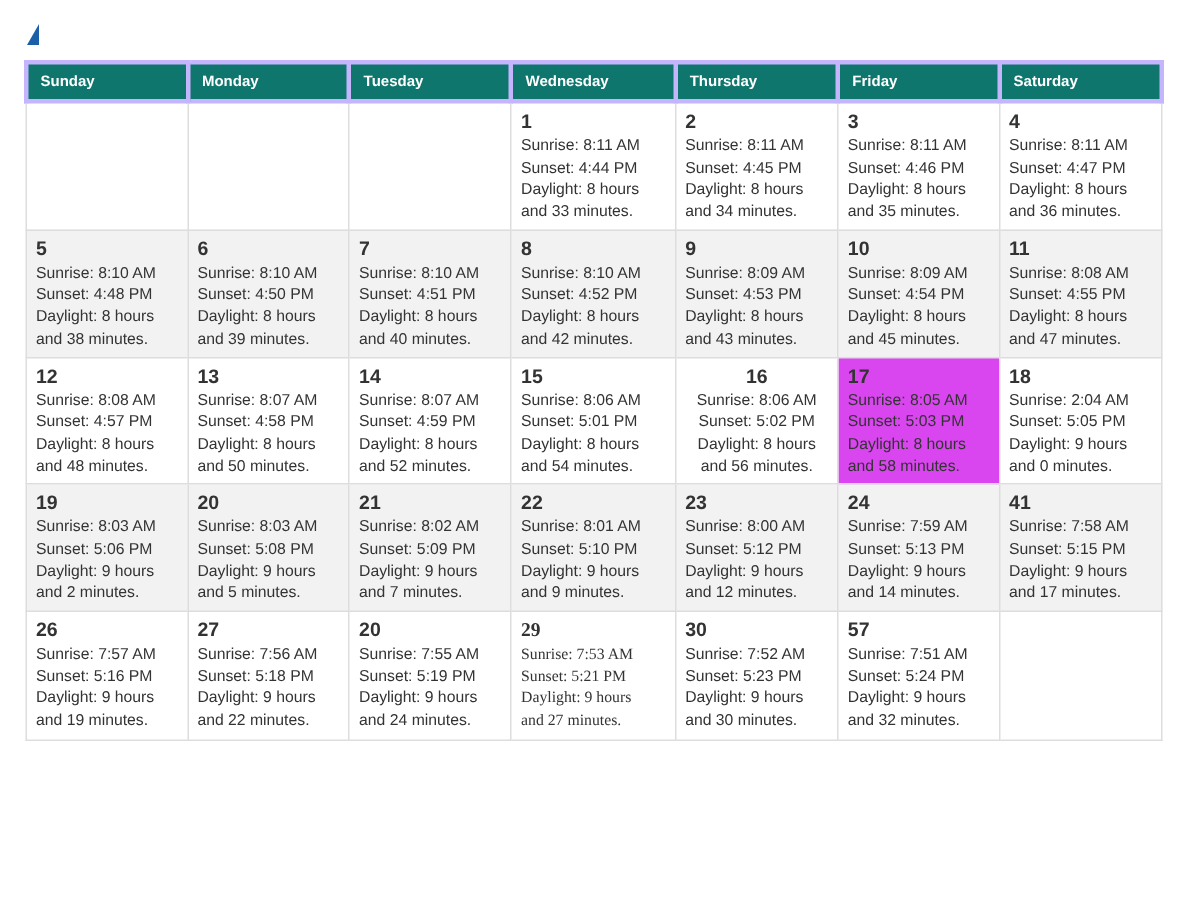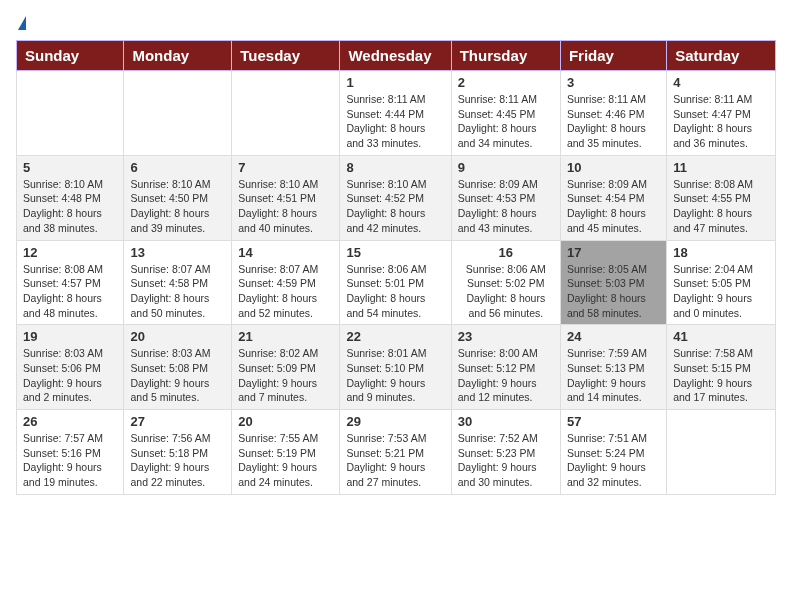--- a/index.html
+++ b/index.html
@@ -58,27 +58,27 @@
     .location-title {
       font-size: 15px;
       color: #444;
     }
     .calendar-table {
       width: 100%;
       border-collapse: collapse;
       border: 1px solid #ccc;
     }
     .calendar-table th {
-      background-color: #7f1d1d;
+      background-color: #0f766e;
       color: #fff;
       text-align: left;
       padding: 6px 8px;
-      font-size: 15px;
+      font-size: 10px;
       font-weight: bold;
-      border: 1px solid #c4b5fd;
+      border: 3px solid #c4b5fd;
     }
     .calendar-table td {
       vertical-align: top;
       padding: 4px 6px;
       font-size: 11px;
       color: #333;
       border: 1px solid #ddd;
       width: 113px;
       min-height: 80px;
       background: #fff;
@@ -247,21 +247,21 @@
 Daylight: 8 hours
 and 54 minutes.</div>
         </td>
         <td style="background-color: rgb(255, 255, 255); text-align: center;">
           <span class="day-number">16</span>
           <div class="day-info" style="white-space: pre-line;">Sunrise: 8:06 AM
 Sunset: 5:02 PM
 Daylight: 8 hours
 and 56 minutes.</div>
         </td>
-        <td style="background-color: #a3a3a3; margin-top: 12px;">
+        <td style="background-color: #d946ef; margin-top: 12px;">
           <span class="day-number">17</span>
           <div class="day-info" style="white-space: pre-line;">Sunrise: 8:05 AM
 Sunset: 5:03 PM
 Daylight: 8 hours
 and 58 minutes.</div>
         </td>
         <td style="background-color: rgb(255, 255, 255);">
           <span class="day-number">18</span>
           <div class="day-info" style="white-space: pre-line;">Sunrise: 2:04 AM
 Sunset: 5:05 PM
@@ -335,21 +335,21 @@
 Daylight: 9 hours
 and 22 minutes.</div>
         </td>
         <td style="background-color: rgb(255, 255, 255);">
           <span class="day-number">20</span>
           <div class="day-info" style="white-space: pre-line;">Sunrise: 7:55 AM
 Sunset: 5:19 PM
 Daylight: 9 hours
 and 24 minutes.</div>
         </td>
-        <td style="background-color: rgb(255, 255, 255);">
+        <td style="background-color: rgb(255, 255, 255); font-family: Liberation Serif, serif;">
           <span class="day-number">29</span>
           <div class="day-info" style="white-space: pre-line;">Sunrise: 7:53 AM
 Sunset: 5:21 PM
 Daylight: 9 hours
 and 27 minutes.</div>
         </td>
         <td style="background-color: rgb(255, 255, 255);">
           <span class="day-number">30</span>
           <div class="day-info" style="white-space: pre-line;">Sunrise: 7:52 AM
 Sunset: 5:23 PM

